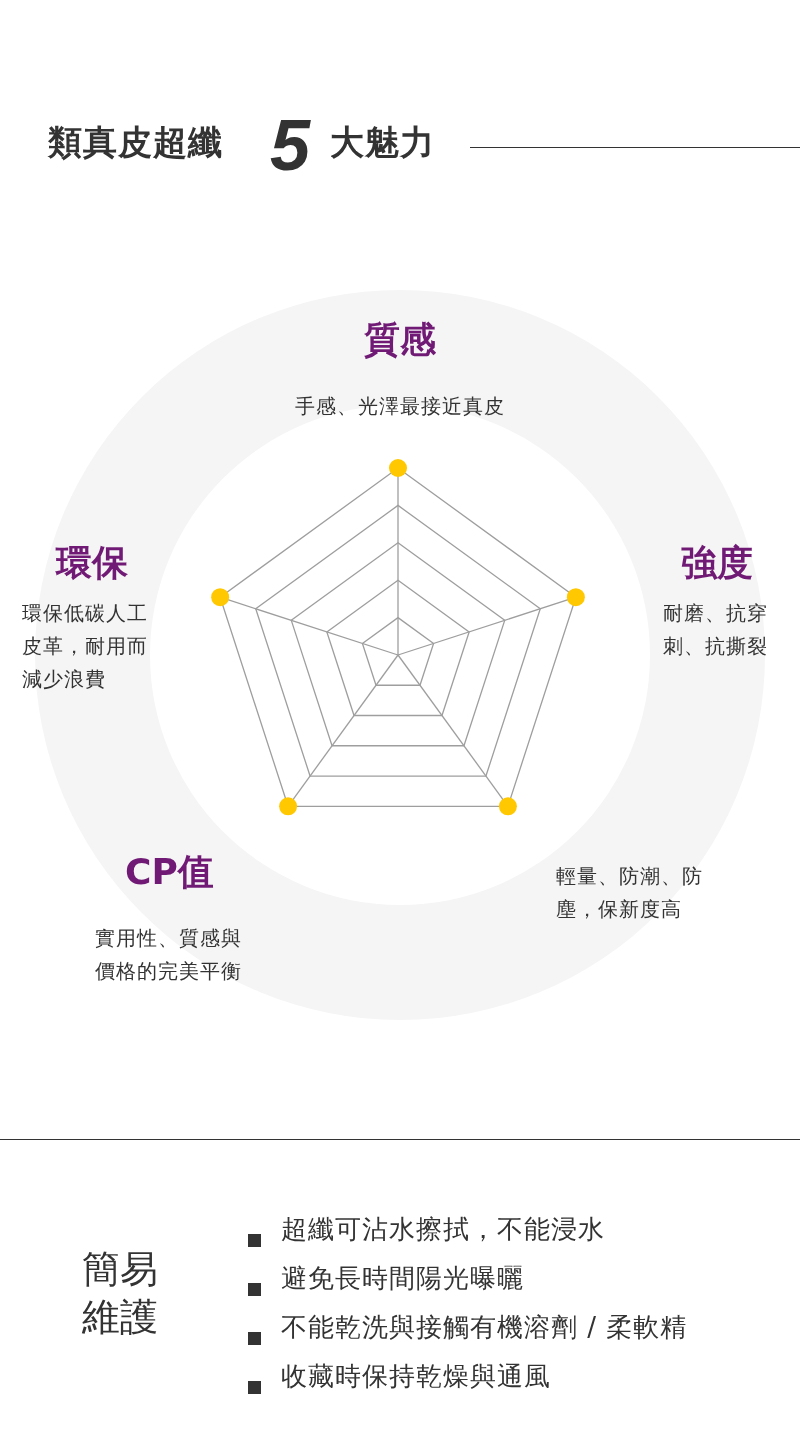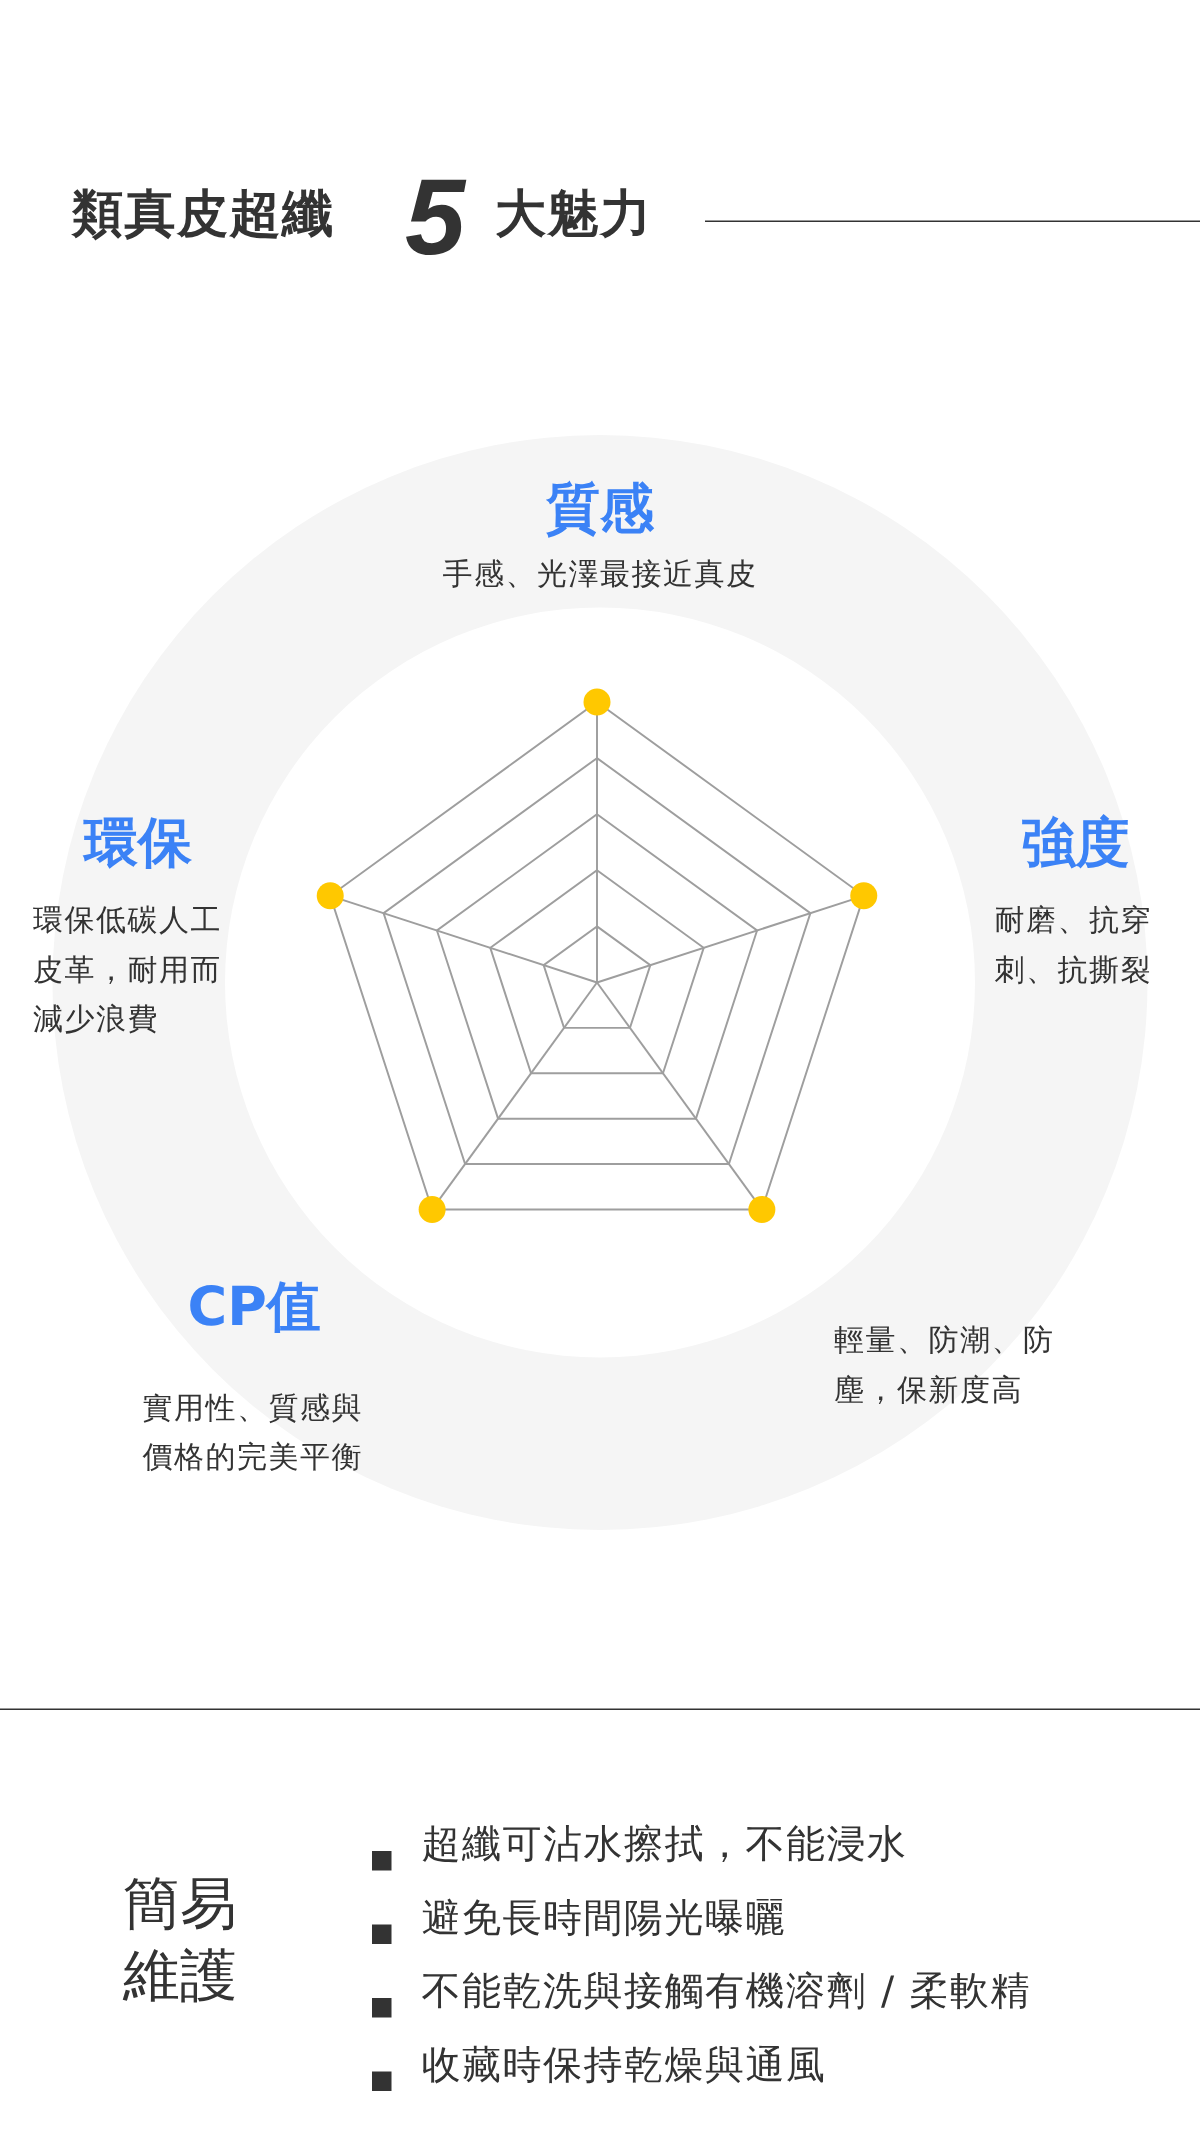--- a/index.html
+++ b/index.html
@@ -11,37 +11,37 @@
   .header-number { position: absolute; left: 270px; top: 0px; font-family: "Liberation Sans", sans-serif; font-size: 72px; font-weight: bold; font-style: italic; color: #333333; line-height: 90px; }
   .header-text2 { position: absolute; left: 330px; top: 20px; font-size: 34px; font-weight: bold; color: #333333; letter-spacing: 1px; white-space: nowrap; }
   .header-line { position: absolute; left: 470px; top: 47px; width: 330px; height: 1px; background: #333333; }
 
   .ring-outer { position: absolute; left: 35px; top: 290px; width: 730px; height: 730px; border-radius: 50%; background: #f5f5f5; }
   .ring-inner { position: absolute; left: 150px; top: 405px; width: 500px; height: 500px; border-radius: 50%; background: #ffffff; }
 
   .radar { position: absolute; left: 0; top: 0; width: 800px; height: 1100px; }
 
   .feature { position: absolute; }
-  .feature-title { font-size: 36px; font-weight: bold; color: #3b82f6; line-height: 44px; white-space: nowrap; }
+  .feature-title { font-size: 36px; font-weight: bold; color: #701a75; line-height: 44px; white-space: nowrap; }
   .feature-desc { font-size: 20px; color: #333333; line-height: 33px; letter-spacing: 1px; }
 
   .f-top { left: 200px; top: 318px; width: 400px; text-align: center; }
-  .f-top .feature-desc { margin-top: 4px; }
+  .f-top .feature-desc { margin-top: 28px; }
   .f-left { left: 22px; top: 541px; width: 160px; }
   .f-left .feature-title { padding-left: 34px; }
   .f-left .feature-desc { margin-top: 12px; }
   .f-right { left: 641px; top: 541px; width: 140px; margin-left: 22px; }
   .f-right .feature-title { padding-left: 18px; }
   .f-right .feature-desc { margin-top: 12px; }
   .f-bl { left: 95px; top: 850px; width: 200px; }
   .f-bl .feature-title { padding-left: 30px; }
   .f-bl .feature-desc { margin-top: 28px; }
   .f-br { left: 556px; top: 850px; width: 200px; }
   .f-br .feature-title { padding-left: 20px; }
-  .f-br .feature-desc { margin-top: 27px; }
+  .f-br .feature-desc { margin-top: 11px; font-family: Liberation Mono, monospace; }
 
   .divider { position: absolute; left: 0; top: 1139px; width: 800px; height: 1px; background: #333333; }
 
   .care-title { position: absolute; left: 82px; top: 1245px; font-size: 38px; font-weight: normal; color: #333333; line-height: 48px; width: 90px; }
   .care-list { position: absolute; left: 248px; top: 1198px; list-style: none; }
   .care-item { display: flex; align-items: flex-end; height: 49px; font-size: 26px; color: #333333; white-space: nowrap; letter-spacing: 1px; }
   .bullet { width: 13px; height: 13px; background: #333333; margin-right: 20px; flex: none; }
 </style>
 </head>
 <body>

